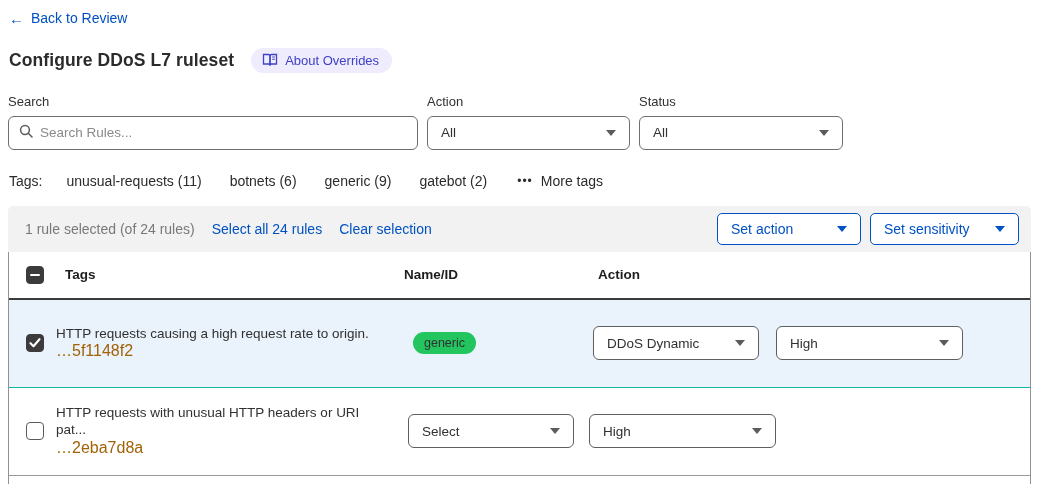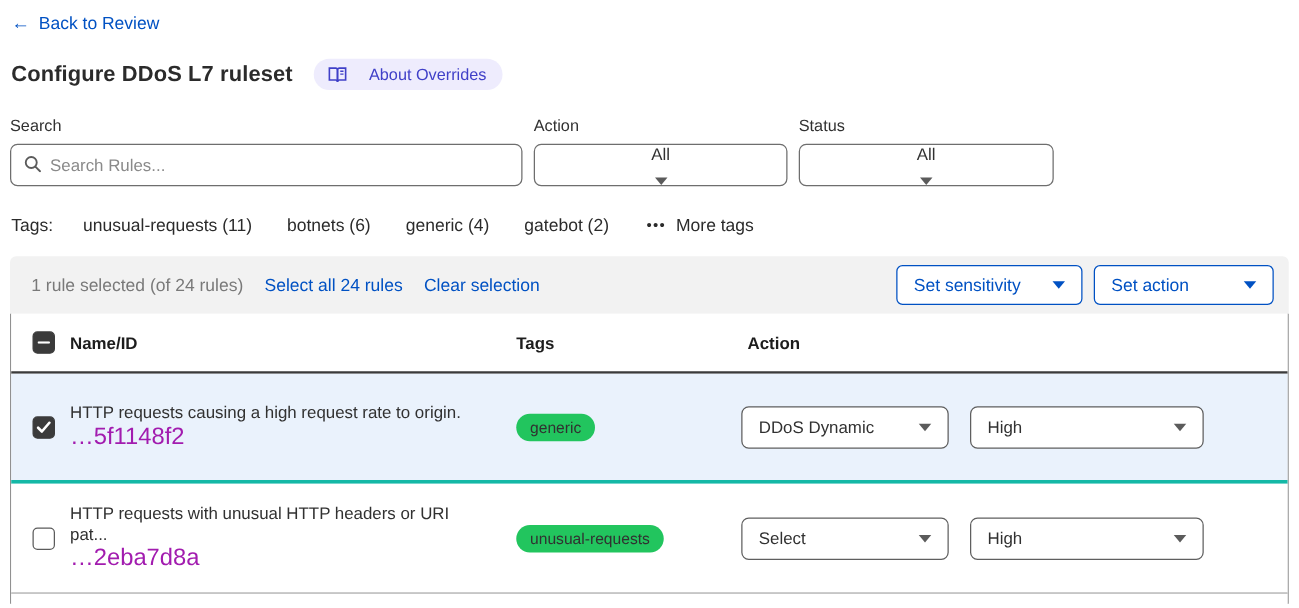--- a/index.html
+++ b/index.html
@@ -16,21 +16,21 @@
   .back-link {
     color: #0051c3; font-size: 14px; text-decoration: none;
     display: inline-flex; align-items: center; gap: 7px; cursor: pointer;
   }
   .back-arrow { font-size: 15px; line-height: 1; }
 
   
   .title-row { display: flex; align-items: center; gap: 17px; margin: 21px 0 0 1px; }
   .page-title { font-size: 17.5px; font-weight: 700; color: #2b2b2b; letter-spacing: .1px; }
   .about-badge {
-    display: inline-flex; align-items: center; gap: 17px;
+    display: inline-flex; align-items: center; gap: 7px;
     background: #eeecfd; color: #4040c8;
     border-radius: 14px; padding: 5px 13px 5px 11px;
     font-size: 13px; cursor: pointer;
   }
   .about-badge svg { display: block; }
 
   
   .filters-row { display: flex; gap: 9px; margin-top: 21px; }
   .filter-label { font-size: 13px; color: #313131; margin-bottom: 7px; }
   .search-box {
@@ -38,21 +38,21 @@
     background: #fff; display: flex; align-items: center; padding: 0 10px; gap: 7px;
   }
   .search-box input {
     border: none; outline: none; flex: 1; font-size: 13.5px;
     font-family: "Liberation Sans", sans-serif; color: #313131; background: transparent;
   }
   .search-box input::placeholder { color: #8a8a8a; }
   .selectbox {
     height: 34px; border: 1px solid #6e6e6e; border-radius: 6px; background: #fff;
     display: flex; align-items: center; justify-content: space-between;
-    padding: 0 13px; font-size: 13.5px; color: #313131; cursor: pointer; flex-direction: column;
+    padding: 0 13px; font-size: 13.5px; color: #313131; cursor: pointer;
   }
   .selectbox.w-action { width: 203px; }
   .selectbox.w-status { width: 204px; }
   .caret {
     width: 0; height: 0; border-left: 5px solid transparent;
     border-right: 5px solid transparent; border-top: 6px solid #5b5b5b;
   }
   .caret.blue { border-top-color: #0051c3; }
 
   
@@ -95,26 +95,26 @@
   .cell-tags { padding-left: 9px; }
   .cell-action { padding-left: 4px; }
 
   .checkbox {
     width: 18px; height: 18px; border-radius: 4px; border: 1px solid #5b5b5b;
     background: #fff; display: flex; align-items: center; justify-content: center;
     cursor: pointer;
   }
   .checkbox.dark { background: #3b3b3b; border-color: #3b3b3b; }
 
-  .data-row { height: 88px; background: #fff; border-bottom: 3px solid #14b8a6; }
+  .data-row { height: 88px; background: #fff; border-bottom: 1px solid #14b8a6; }
   .data-row.selected { background: #eaf2fc; }
   .data-row:last-of-type { border-bottom: 1px solid #9a9a9a; }
   .name-cell { padding-right: 20px; }
   .rule-name { color: #313131; font-size: 13.5px; line-height: 1.25; }
-  .rule-id { color: #a21caf; font-size: 19px; margin-top: 0; }
+  .rule-id { color: #a16207; font-size: 16px; margin-top: 0; }
   .tag-pill {
     display: inline-block; background: #22c55e; color: #313131;
     border-radius: 11px; padding: 4px 11px; font-size: 12.5px;
   }
   .row-select {
     height: 34px; border: 1px solid #5f5f5f; border-radius: 6px; background: #fff;
     display: flex; align-items: center; justify-content: space-between;
     padding: 0 13px; font-size: 13.5px; color: #313131; cursor: pointer;
   }
   .row-select.action { width: 166px; }
@@ -171,56 +171,56 @@
       <div class="filter-label">Status</div>
       <div class="selectbox w-status">
         <span>All</span>
         <span class="caret"></span>
       </div>
     </div>
   </div>
 
   <div class="tags-row">
     <span class="tags-label">Tags:</span>
-    <span id="tag-list"><a class="tag-filter">unusual-requests (11)</a><a class="tag-filter">botnets (6)</a><a class="tag-filter">generic (4)</a><a class="tag-filter">gatebot (2)</a></span>
+    <span id="tag-list"><a class="tag-filter">unusual-requests (11)</a><a class="tag-filter">botnets (6)</a><a class="tag-filter">generic (9)</a><a class="tag-filter">gatebot (2)</a></span>
     <span class="more-tags">
       <span class="more-dots">•••</span>
       <span>More tags</span>
     </span>
   </div>
 
   <div class="selection-bar">
     <div class="selection-left">
       <span class="selection-summary">1 rule selected (of 24 rules)</span>
       <a class="text-link">Select all 24 rules</a>
       <a class="text-link">Clear selection</a>
     </div>
     <div class="selection-right">
+      <button class="bulk-btn w1">
+        <span>Set action</span>
+        <span class="caret blue"></span>
+      </button>
       <button class="bulk-btn w2">
         <span>Set sensitivity</span>
-        <span class="caret blue"></span>
-      </button>
-      <button class="bulk-btn w1">
-        <span>Set action</span>
         <span class="caret blue"></span>
       </button>
     </div>
   </div>
 
   <div class="rules-table">
     <div class="t-row t-header">
       <div class="cell-check">
         <span class="checkbox dark">
           <svg width="10" height="2" viewBox="0 0 10 2">
               <rect width="10" height="2" rx="1" fill="#fff"></rect>
             </svg>
         </span>
       </div>
+      <div class="col-label cell-tags">Tags</div>
       <div class="col-label">Name/ID</div>
-      <div class="col-label cell-tags">Tags</div>
       <div class="col-label" style="padding-left:9px">Action</div>
     </div>
     <div id="table-body">
   <div class="t-row data-row selected">
     <div class="cell-check">
       <span class="checkbox dark">
         <svg width="12" height="10" viewBox="0 0 12 10">
           <path d="M1.5 5.2l3 3 6-7" stroke="#fff" stroke-width="2.1" fill="none" stroke-linecap="round" stroke-linejoin="round"></path>
         </svg>
       </span>
@@ -249,23 +249,20 @@
   <div class="t-row data-row">
     <div class="cell-check">
       <span class="checkbox">
         
       </span>
     </div>
     <div class="name-cell">
       <div class="rule-name">HTTP requests with unusual HTTP headers or URI pat...</div>
       <div class="rule-id">…2eba7d8a</div>
     </div>
-    <div class="cell-tags">
-      <span class="tag-pill">unusual-requests</span>
-    </div>
     <div class="cell-action">
       <div class="row-select action">
         <span>Select</span>
         <span class="caret"></span>
       </div>
     </div>
     <div>
       <div class="row-select sens">
         <span>High</span>
         <span class="caret"></span>

